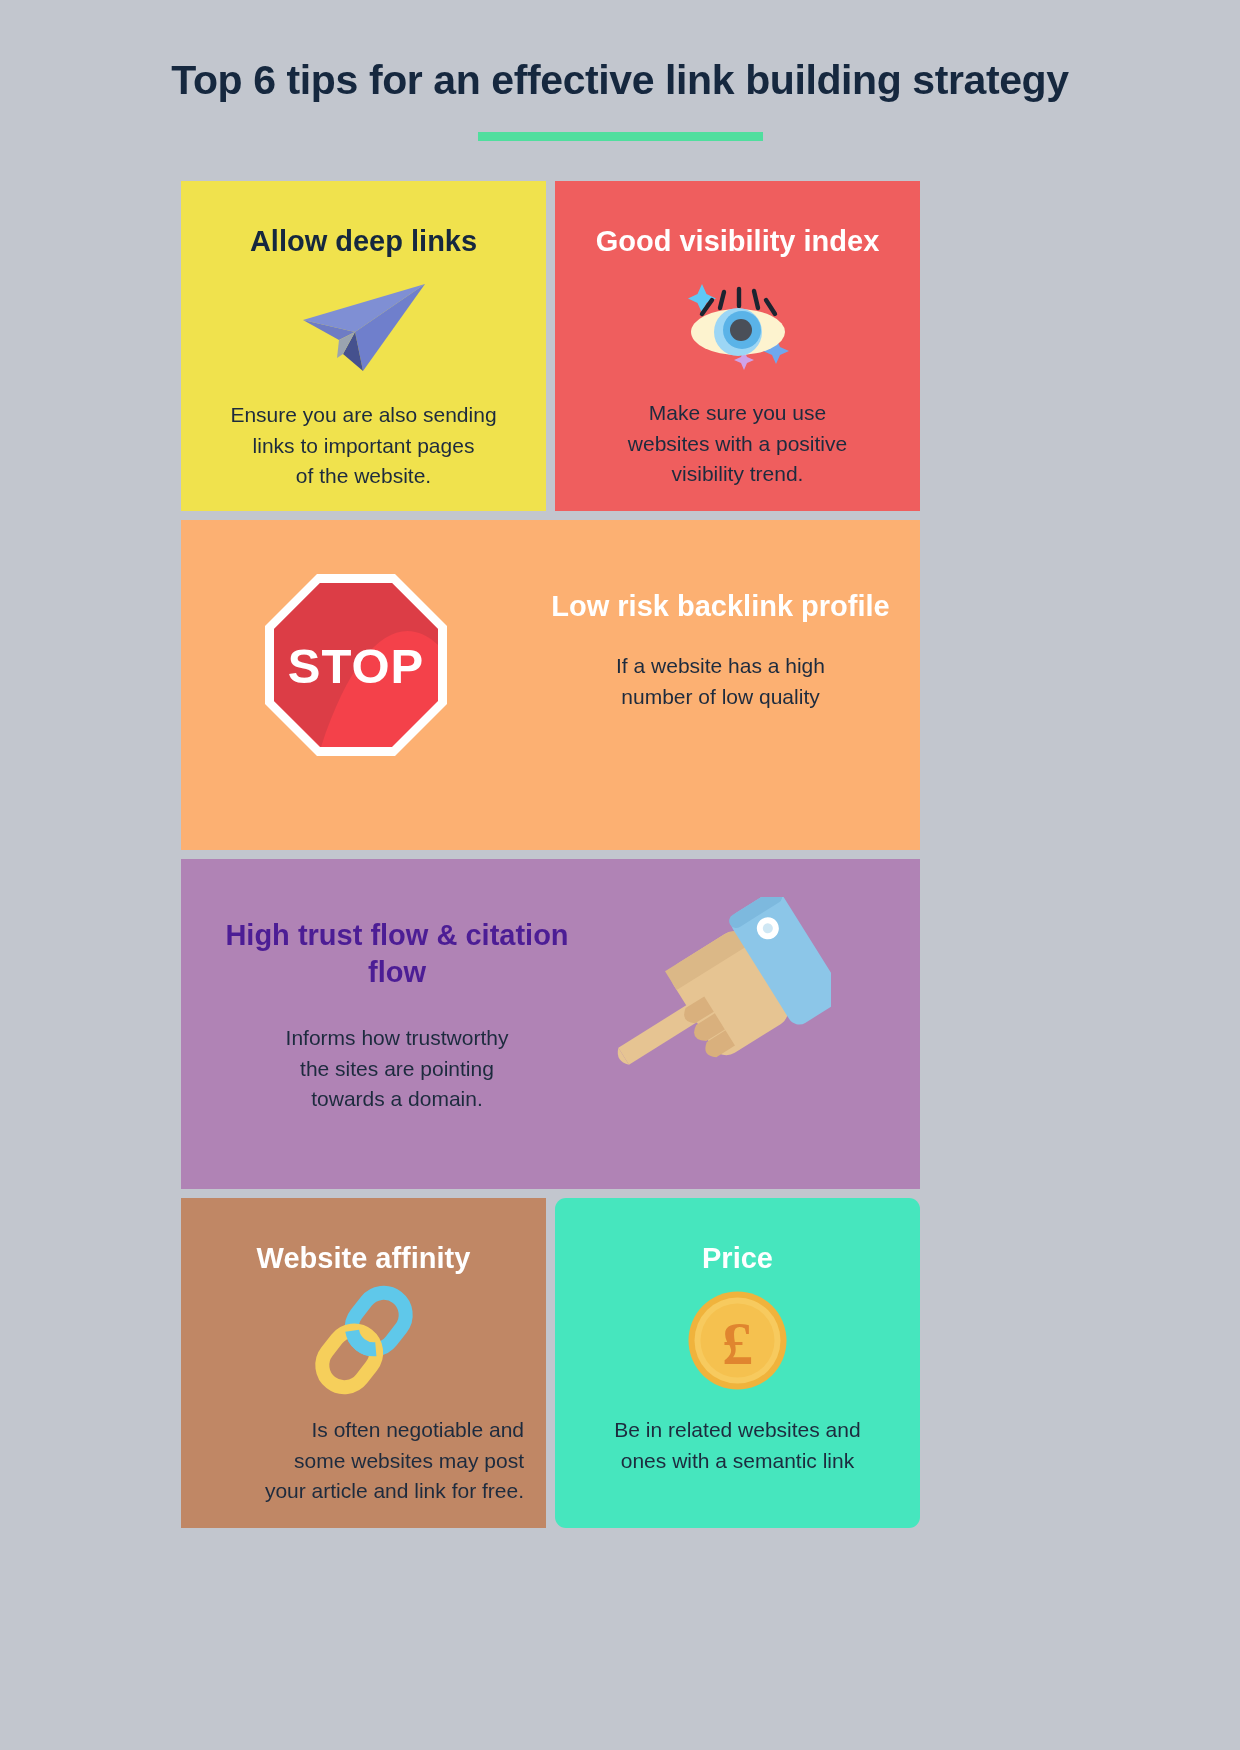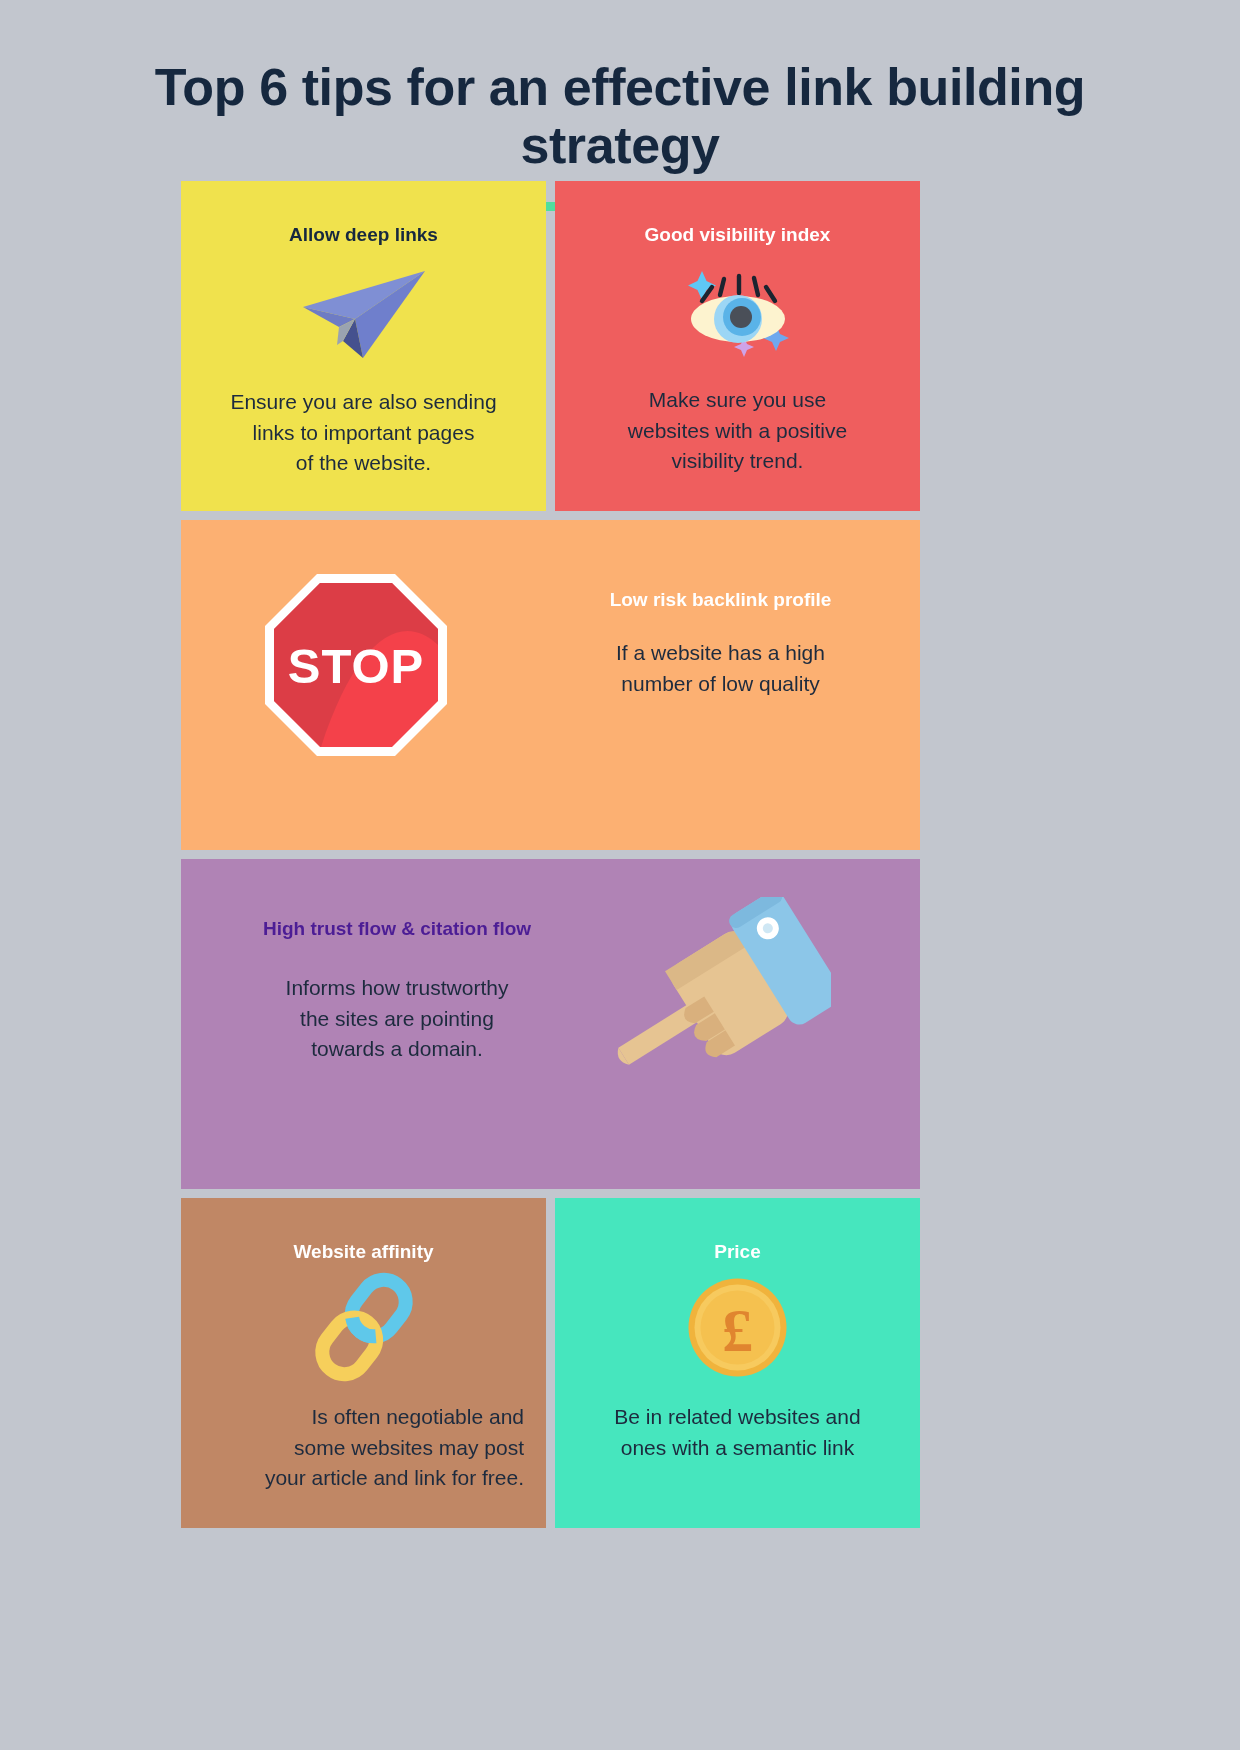--- a/index.html
+++ b/index.html
@@ -17,21 +17,21 @@
     overflow: hidden;
   }
 
   
   .header {
     position: absolute;
     top: 58px; left: 0; width: 1240px;
     text-align: center;
   }
   .title {
-    font-size: 52px;
+    font-size: 41px;
     font-weight: bold;
     color: #16283f;
     letter-spacing: -0.4px;
     line-height: 1.12;
     padding: 0 96px;
   }
   .accent-bar {
     width: 285px;
     height: 9px;
     background: #50de9e;
@@ -48,21 +48,21 @@
   .row { display: flex; gap: 9px; margin-bottom: 9px; }
 
   .card {
     position: relative;
     overflow: hidden;
   }
   .card.half { width: 365px; }
   .card.full { width: 739px; }
 
   .card-title {
-    font-size: 19px;
+    font-size: 29px;
     font-weight: bold;
     line-height: 1.28;
     text-align: center;
   }
   .card-body {
     font-size: 21px;
     line-height: 1.45;
     color: #1d2b3e;
     text-align: center;
   }
@@ -122,20 +122,21 @@
   .c5 .card-title { color: #ffffff; }
   .c5 .icon-wrap { height: 110px; margin-top: 8px;
                    display: flex; align-items: center; justify-content: center; }
   .c5 .card-body { margin-top: 20px; padding: 0 4px; text-align: right; }
 
   
   .c6 {
     background: #46e6be;
     height: 330px;
     padding: 42px 18px 0;
+    border-radius: 11px;
   }
   .c6 .card-title { color: #ffffff; }
   .c6 .icon-wrap { height: 110px; margin-top: 8px;
                    display: flex; align-items: center; justify-content: center; }
   .c6 .card-body { margin-top: 20px; padding: 0 4px; }
 
   .card-body span { display: block; }
 </style>
 </head>
 <body style="background: rgb(194, 198, 206);">

